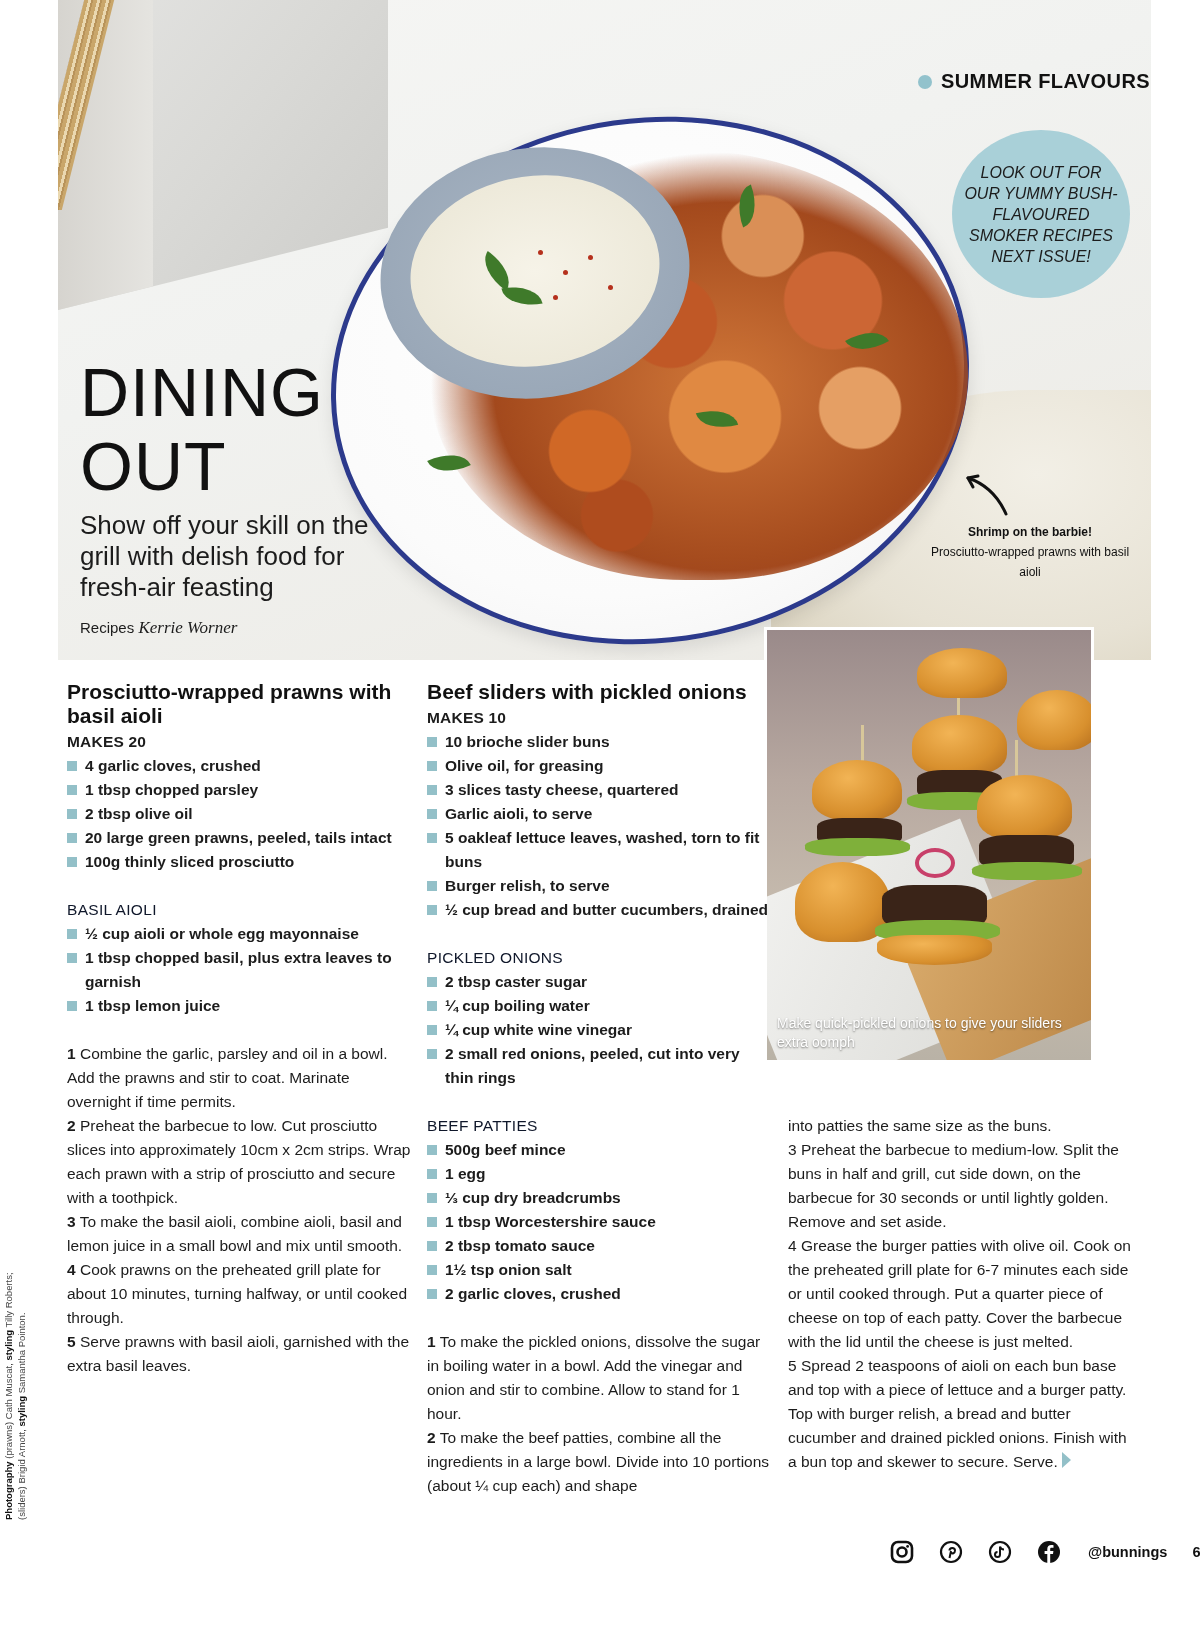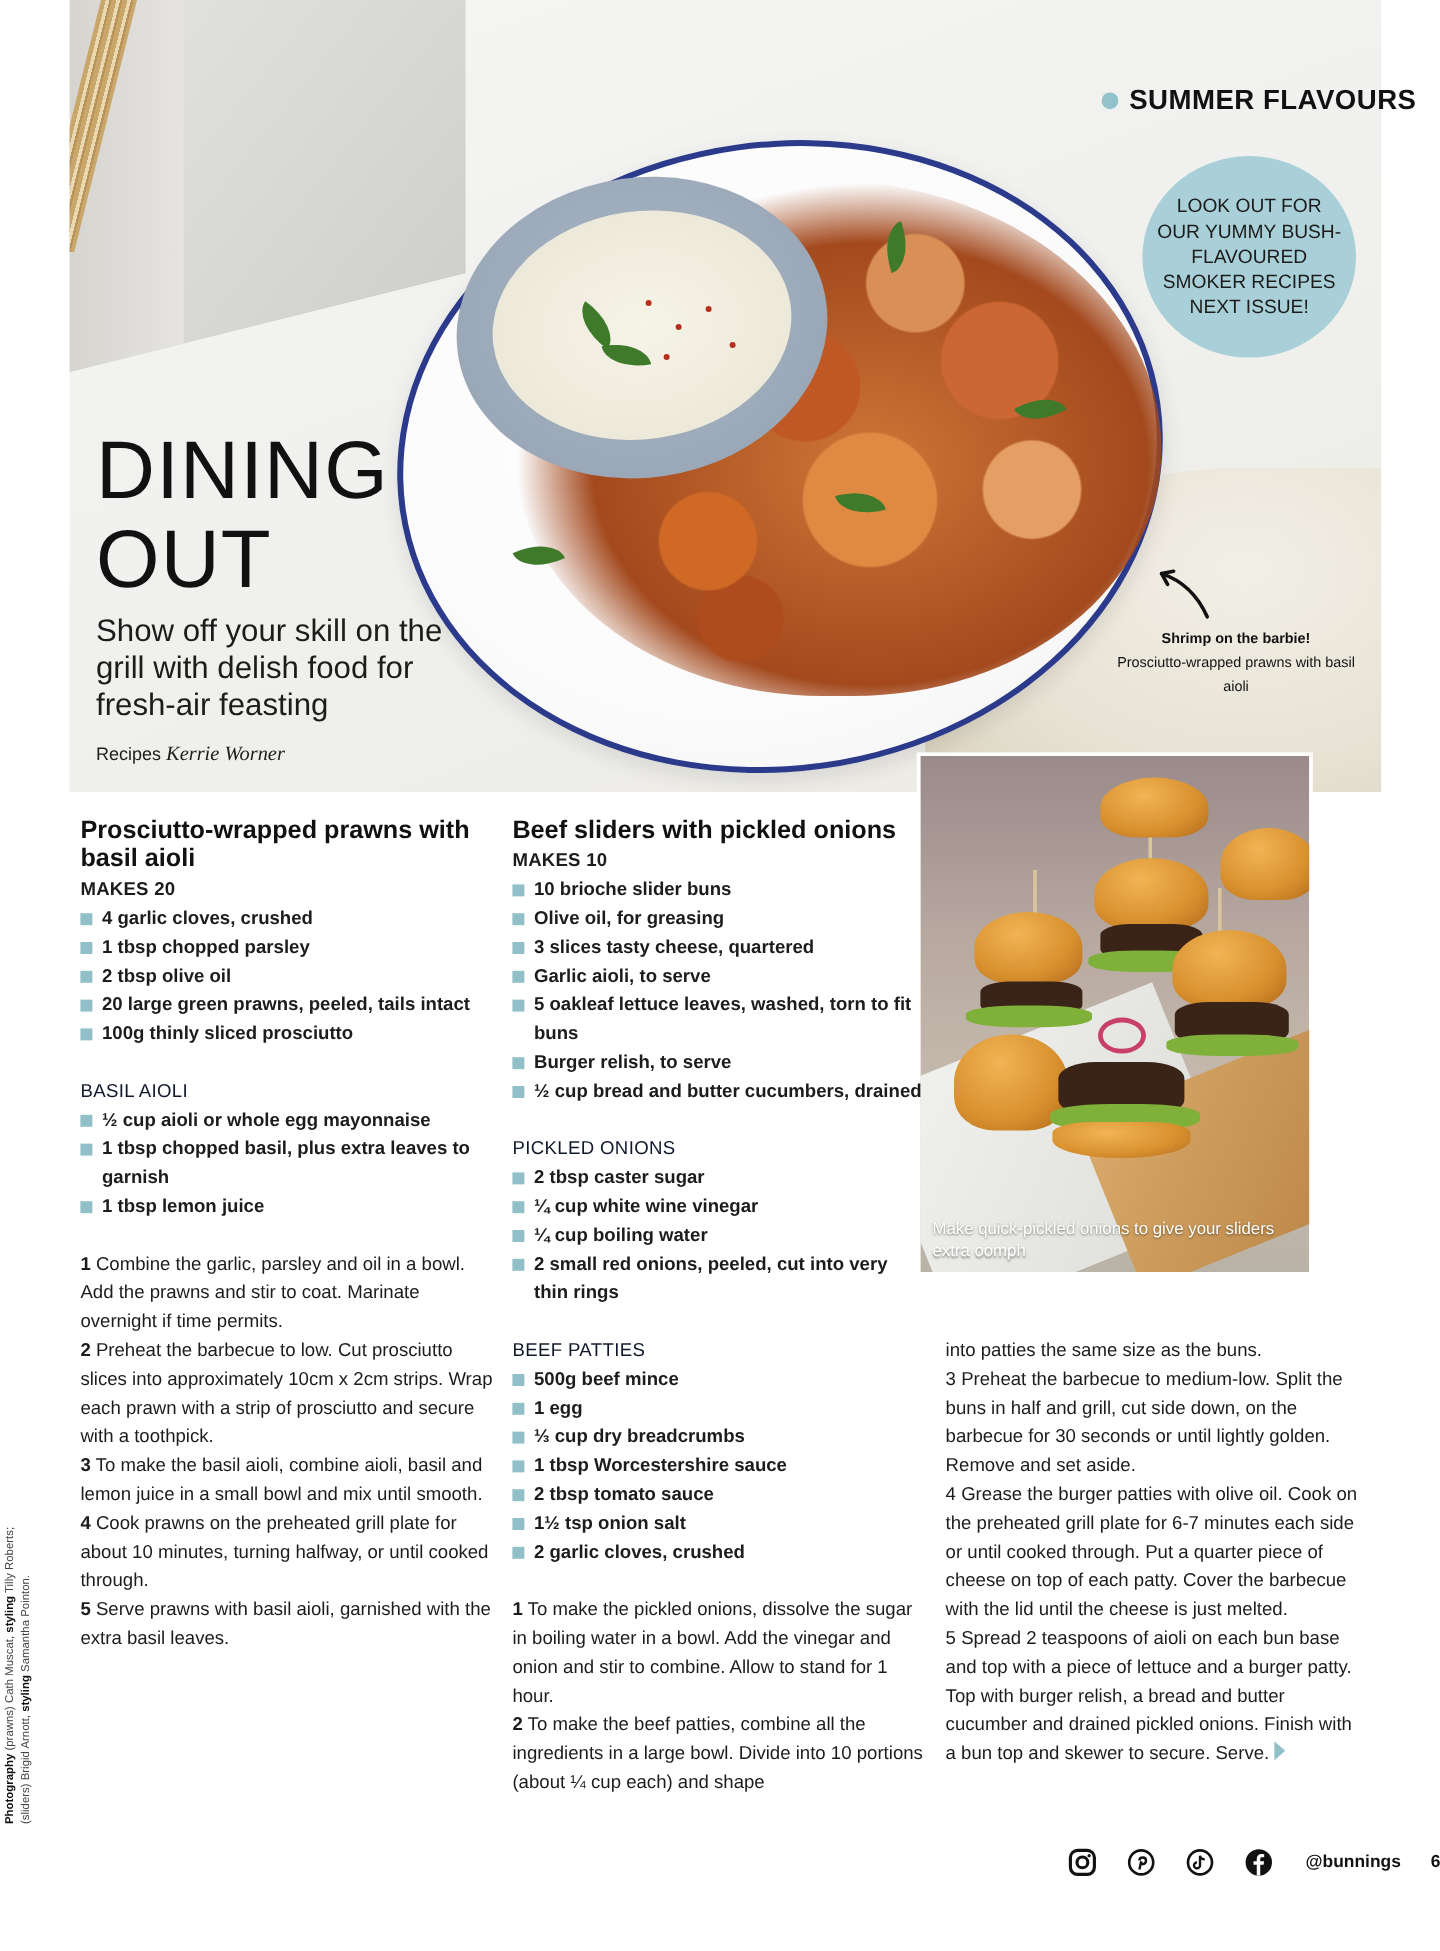--- a/index.html
+++ b/index.html
@@ -65,27 +65,27 @@
     border-radius: 50%;
     background: radial-gradient(ellipse at 50% 50%, #f6f3e8 0%, #ece8d8 80%, #dcd8c6 100%);
     transform: rotate(-8deg);
   }
   .chili { position: absolute; width: 5px; height: 5px; background: #b5301c; border-radius: 50%; }
 
   .section-tag {
     position: absolute; left: 918px; top: 70px; display: flex; align-items: center; gap: 9px;
   }
   .section-dot { width: 14px; height: 14px; border-radius: 50%; background: #92c2cc; }
-  .section-label { font-size: 23px; font-weight: 700; letter-spacing: 0.4px; color: #111; }
+  .section-label { font-size: 20px; font-weight: 700; letter-spacing: 0.4px; color: #111; }
 
   .promo-bubble {
     position: absolute; left: 952px; top: 130px; width: 178px; height: 168px; border-radius: 50%;
     background: #a9d0d8; display: flex; align-items: center; justify-content: center; text-align: center;
   }
-  .promo-text { font-size: 16px; line-height: 21px; color: #1c1c1c; width: 160px; text-transform: uppercase; }
+  .promo-text { font-size: 16px; line-height: 21px; color: #1c1c1c; width: 160px; text-transform: uppercase; font-style: italic; }
 
   .hero-title {
     position: absolute; left: 80px; top: 355px; font-size: 68px; line-height: 74px;
     font-weight: 400; color: #111; letter-spacing: 1px;
   }
   .hero-sub {
     position: absolute; left: 80px; top: 510px; font-size: 26px; line-height: 31px; color: #1c1c1c; width: 300px;
   }
   .credit-line { position: absolute; left: 80px; top: 618px; font-size: 15px; color: #1c1c1c; }
   .credit-name { font-family: "Liberation Serif", "DejaVu Serif", serif; font-style: italic; font-size: 17px; }
@@ -272,22 +272,22 @@
     <li><span class="bullet"></span><span>Olive oil, for greasing</span></li>
     <li><span class="bullet"></span><span>3 slices tasty cheese, quartered</span></li>
     <li><span class="bullet"></span><span>Garlic aioli, to serve</span></li>
     <li><span class="bullet"></span><span>5 oakleaf lettuce leaves, washed, torn to fit buns</span></li>
     <li><span class="bullet"></span><span>Burger relish, to serve</span></li>
     <li><span class="bullet"></span><span>½ cup bread and butter cucumbers, drained</span></li>
   </ul>
   <div class="sub-head">PICKLED ONIONS</div>
   <ul class="ing">
     <li><span class="bullet"></span><span>2 tbsp caster sugar</span></li>
+    <li><span class="bullet"></span><span>¼ cup boiling water</span></li>
     <li><span class="bullet"></span><span>¼ cup white wine vinegar</span></li>
-    <li><span class="bullet"></span><span>¼ cup boiling water</span></li>
     <li><span class="bullet"></span><span>2 small red onions, peeled, cut into very thin rings</span></li>
   </ul>
   <div class="sub-head">BEEF PATTIES</div>
   <ul class="ing">
     <li><span class="bullet"></span><span>500g beef mince</span></li>
     <li><span class="bullet"></span><span>1 egg</span></li>
     <li><span class="bullet"></span><span>⅓ cup dry breadcrumbs</span></li>
     <li><span class="bullet"></span><span>1 tbsp Worcestershire sauce</span></li>
     <li><span class="bullet"></span><span>2 tbsp tomato sauce</span></li>
     <li><span class="bullet"></span><span>1½ tsp onion salt</span></li>

